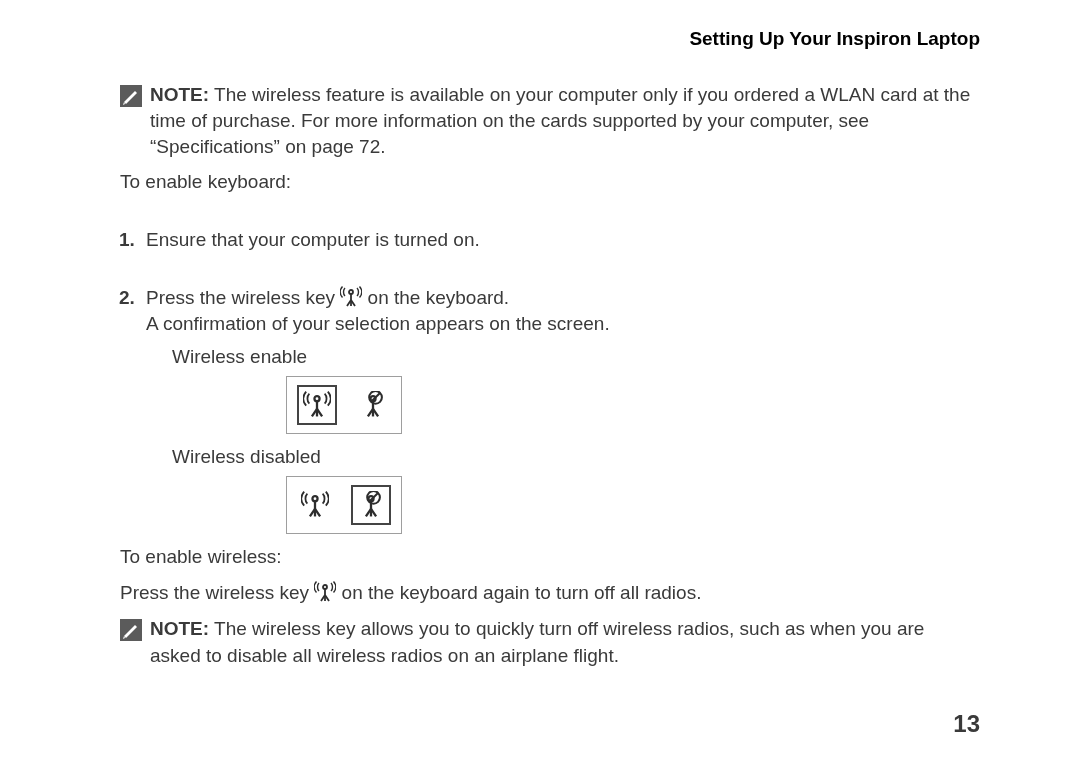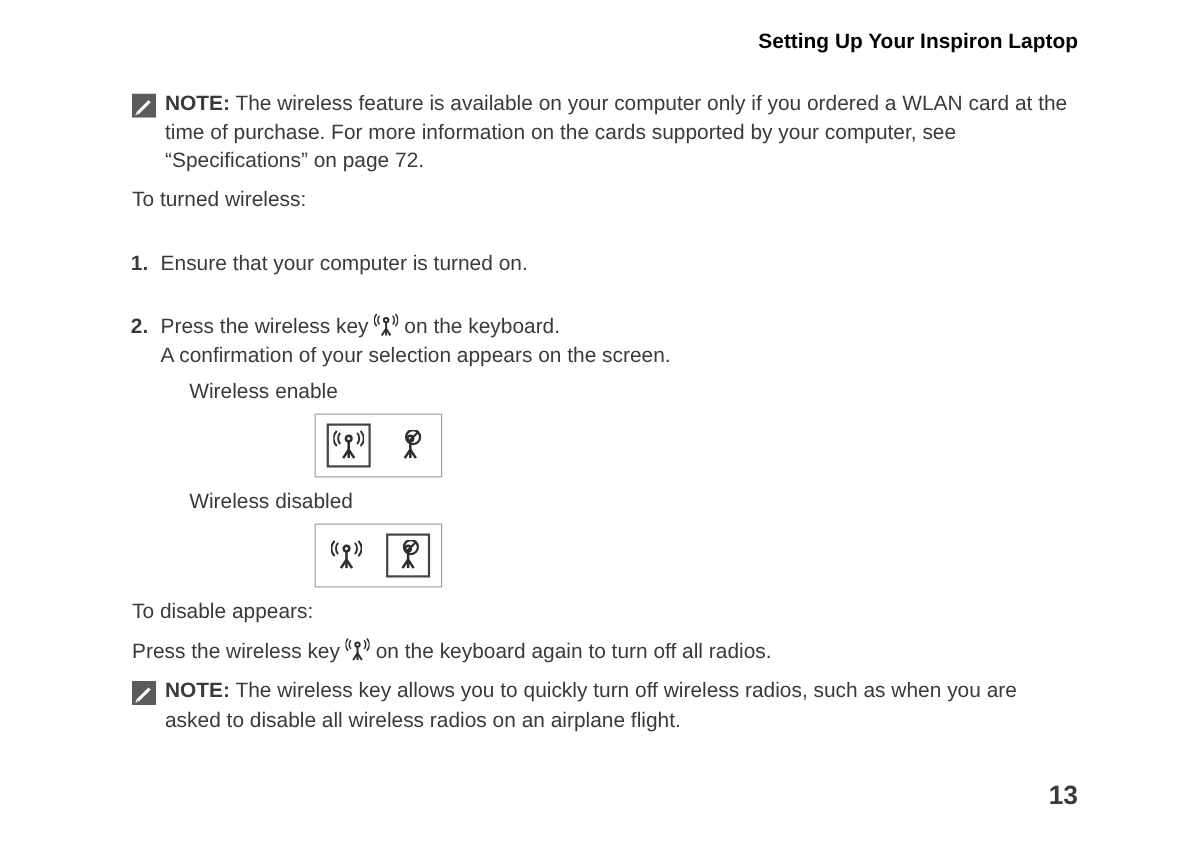--- a/index.html
+++ b/index.html
@@ -156,21 +156,21 @@
 
     <div class="note-block">
       <svg class="note-icon" viewBox="0 0 22 22">
           <use href="#svg-note-icon"></use>
         </svg>
       <div class="note-text">
         <span class="bold">NOTE:</span><span> The wireless feature is available on your computer only if you ordered a WLAN card at the time of purchase. For more information on the cards supported by your computer, see “Specifications” on page 72.</span>
       </div>
     </div>
 
-    <div class="toline">To turned wireless:</div>
+    <div class="toline">To enable keyboard:</div>
 
     <ol class="steps">
       <li>
         <span>Ensure that your computer is turned on.</span>
       </li>
       <li>
         <span>Press the wireless key </span><svg class="inline-icon" viewBox="0 0 22 22">
             <use href="#svg-antenna"></use>
           </svg><span> on the keyboard.</span>
         <span class="substep">A confirmation of your selection appears on the screen.</span>
@@ -202,21 +202,21 @@
             <div class="option-box selected">
               <svg width="28" height="28" viewBox="0 0 22 22">
                   <use href="#svg-antenna-off"></use>
                 </svg>
             </div>
           </div>
         </div>
       </li>
     </ol>
 
-    <div class="toline">To disable appears:</div>
+    <div class="toline">To enable wireless:</div>
 
     <div class="disable-line">
       <span>Press the wireless key </span><svg class="inline-icon" viewBox="0 0 22 22">
           <use href="#svg-antenna"></use>
         </svg><span> on the keyboard again to turn off all radios.</span>
     </div>
 
     <div class="note-block" style="margin-top:10px">
       <svg class="note-icon" viewBox="0 0 22 22">
           <use href="#svg-note-icon"></use>

